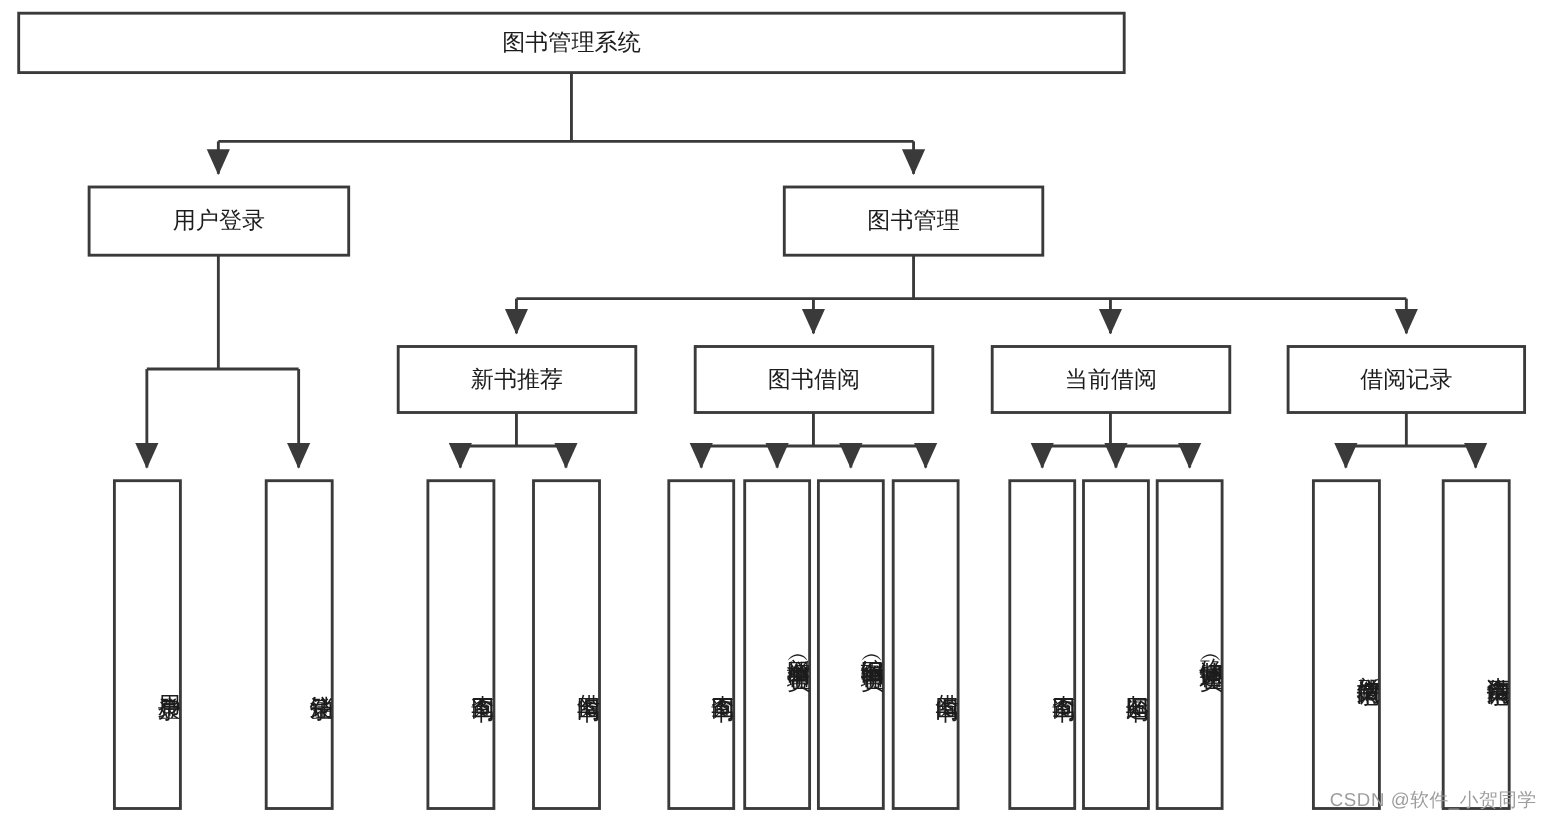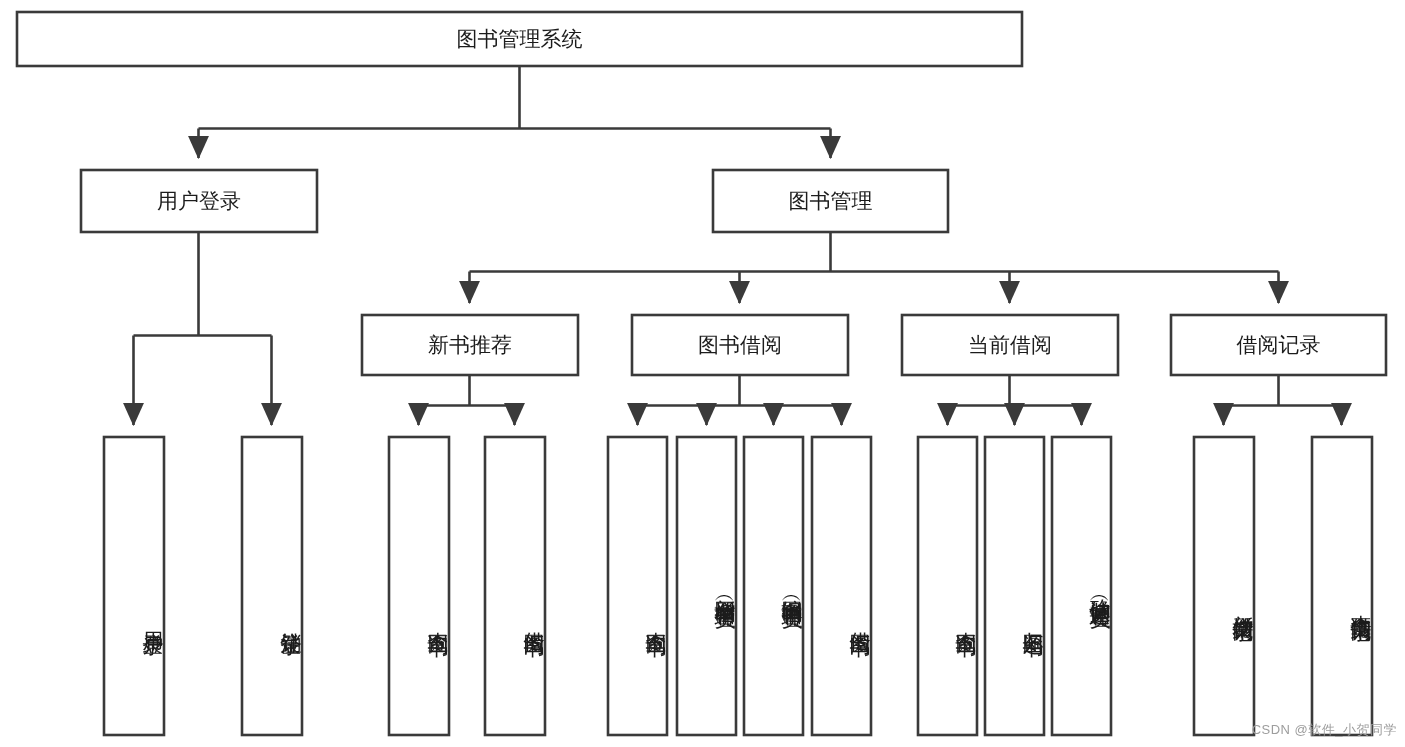--- a/index.html
+++ b/index.html
@@ -63,21 +63,21 @@
     display: flex;
     align-items: flex-start;
     justify-content: center;
     pointer-events: none;
   }
   .watermark {
     position: absolute;
     right: 8px;
     bottom: 8px;
     font-family: "Liberation Sans", "DejaVu Sans", sans-serif;
-    font-size: 13px;
+    font-size: 17px;
     color: #9d9d9d;
     white-space: nowrap;
     letter-spacing: 0.5px;
   }
 </style>
 </head>
 <body>
 
 <div id="diagram-root">
 

